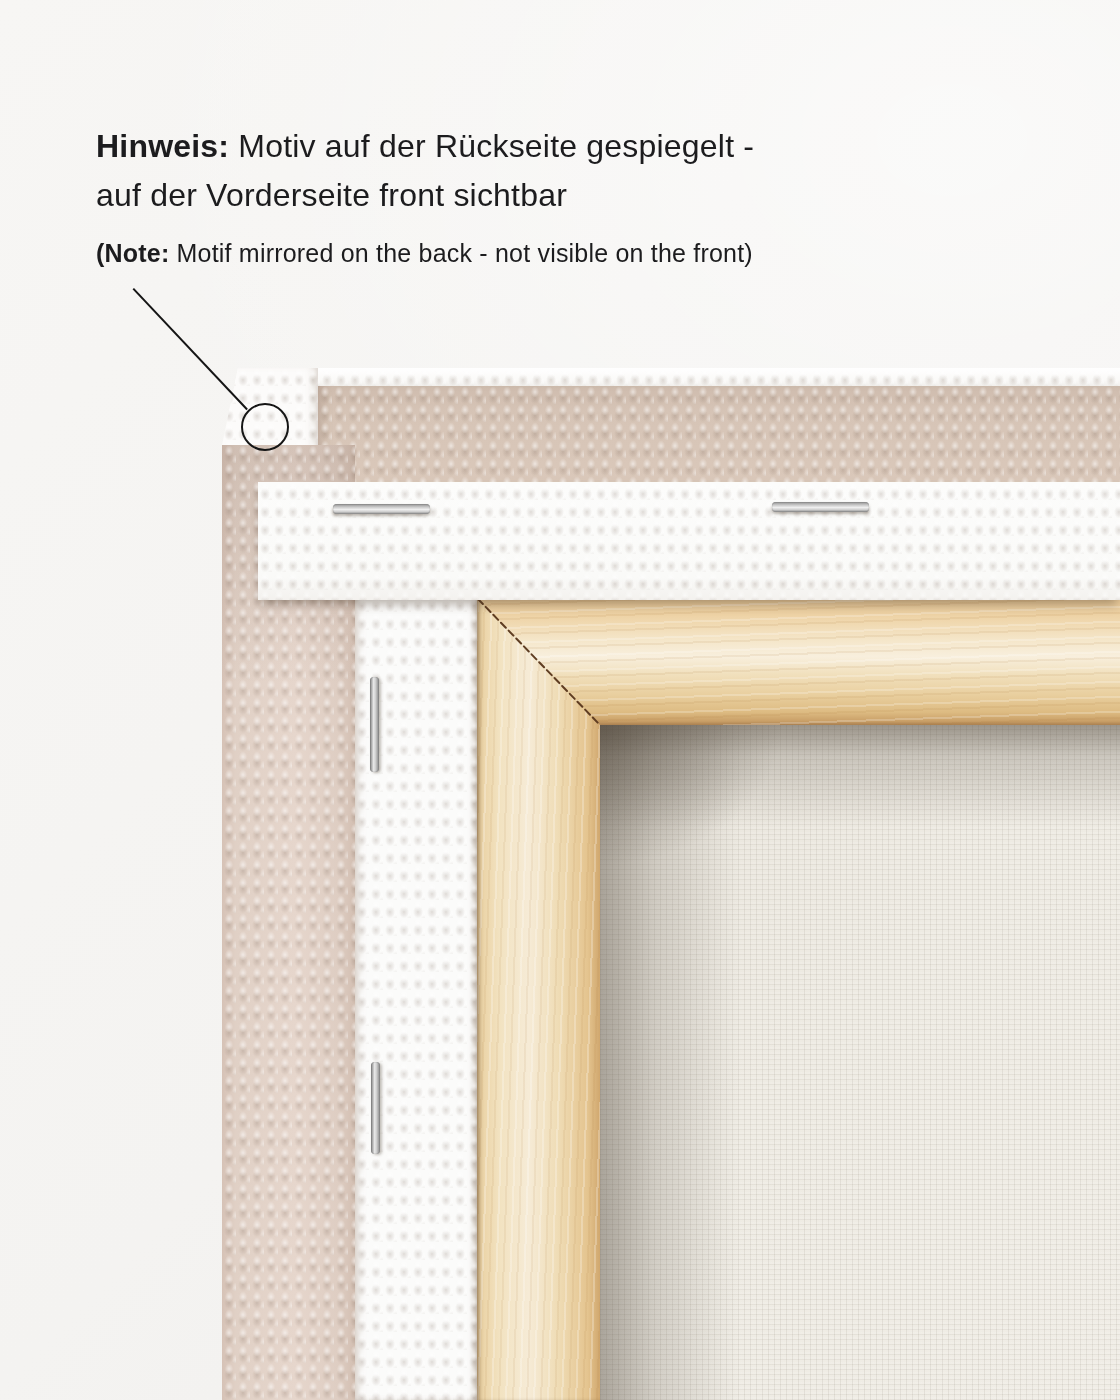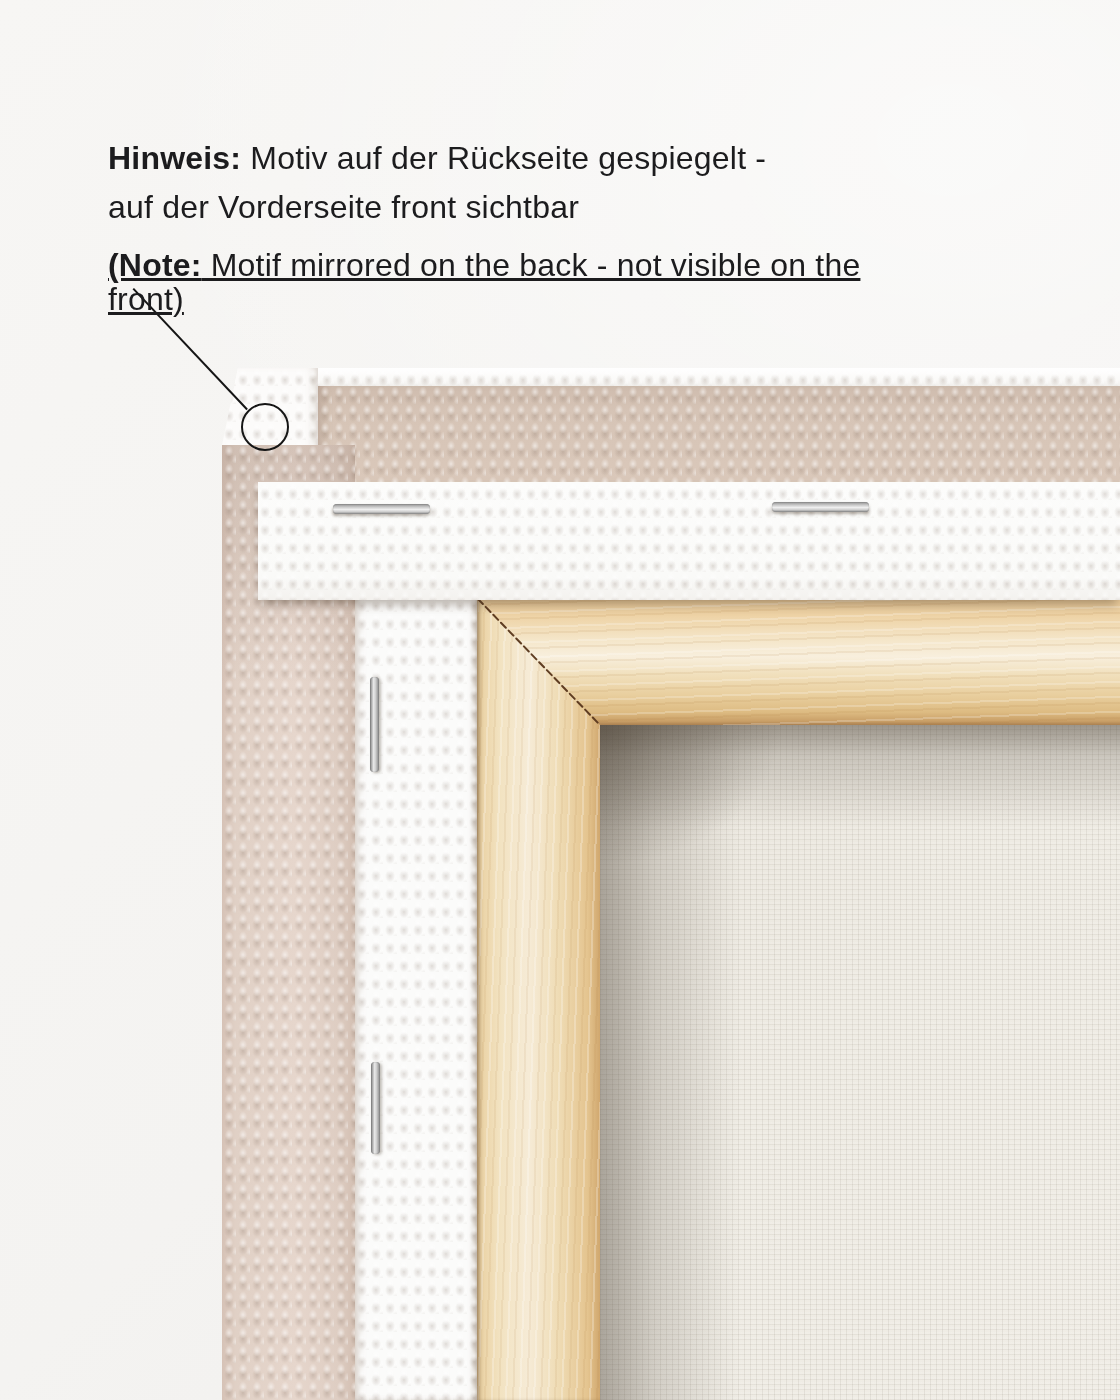--- a/index.html
+++ b/index.html
@@ -114,23 +114,23 @@
     position:absolute;left:134px;top:288px;width:166px;height:2px;
     background:#151515;transform:rotate(46.7deg);transform-origin:0 0;z-index:20;
   }
   .ann-circle{
     position:absolute;left:241px;top:403px;width:44px;height:44px;
     border:2.5px solid #151515;border-radius:50%;z-index:20;background:transparent;
   }
 
   
   .note{position:absolute;left:92px;top:118px;width:860px;z-index:21;color:#1c1c1e;}
-  .note p{margin:16px;}
+  .note p{margin:4px;}
   .note .de{font-size:32px;line-height:49px;letter-spacing:0.2px;font-weight:400;}
-  .note .en{font-size:32px;line-height:34px;letter-spacing:0.2px;margin-top:16px;font-weight:400;text-decoration:underline;}
+  .note .en{font-size:25px;line-height:34px;letter-spacing:0.2px;margin-top:16px;font-weight:400;}
   .note b{font-weight:700;}
 </style>
 </head>
 <body>
 
 <div class="scene">
   <div class="wall"></div>
 
   <div class="canvas">
     <div class="back-weave">

